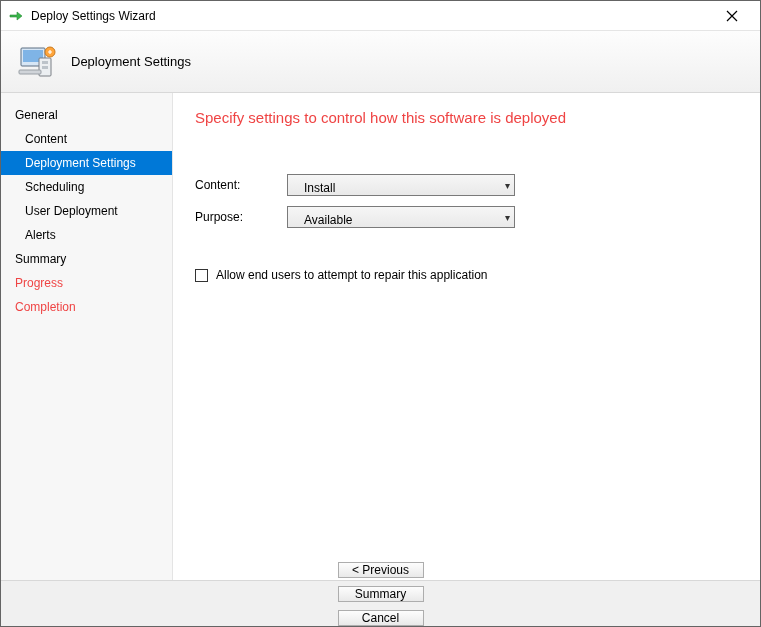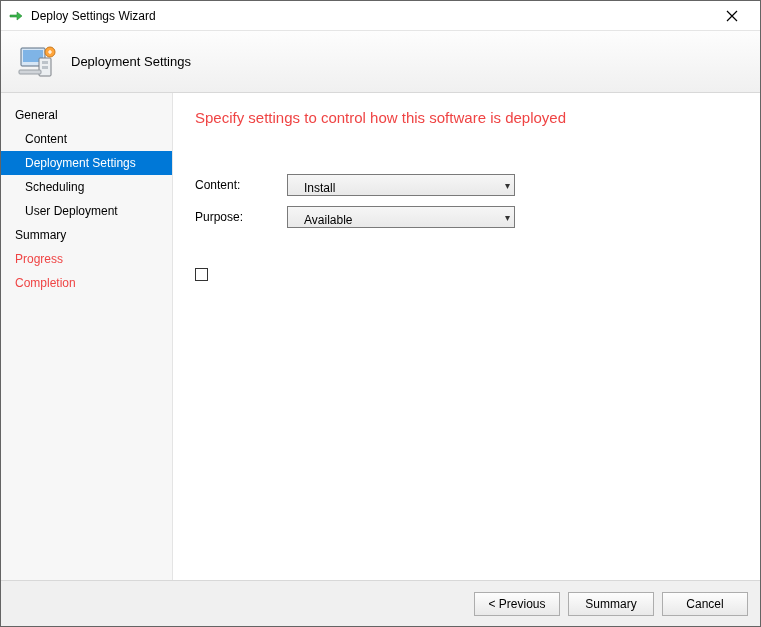--- a/index.html
+++ b/index.html
@@ -130,20 +130,21 @@
   
   .footer {
     height: 46px;
     border-top:1px solid #d8d8d8;
     background:#f0f0f0;
     display:flex;
     align-items:center;
     justify-content:flex-end;
     gap:8px;
     padding: 0 12px;
+    flex-direction: column;
   }
   .btn {
     min-width: 86px;
     height: 24px;
     border:1px solid #adadad;
     background: linear-gradient(#fdfdfd,#e9e9e9);
     font-size:12px;
     display:flex;
     align-items:center;
     justify-content:center;
@@ -189,20 +190,21 @@
 </div>
 
 <div class="middle">
 
   <div class="sidebar">
     <div class="nav-item"><span>General</span></div>
     <div class="nav-item sub"><span>Content</span></div>
     <div class="nav-item sub selected"><span>Deployment Settings</span></div>
     <div class="nav-item sub"><span>Scheduling</span></div>
     <div class="nav-item sub"><span>User Deployment</span></div>
+    <div class="nav-item sub"><span>Alerts</span></div>
     <div class="nav-item"><span>Summary</span></div>
     <div class="nav-item muted"><span>Progress</span></div>
     <div class="nav-item muted"><span>Completion</span></div>
   </div>
 
   <div class="content">
     <div class="heading">Specify settings to control how this software is deployed</div>
 
     <div class="form-row">
       <span class="form-label">Content:</span>
@@ -216,20 +218,21 @@
       <span class="form-label">Purpose:</span>
       <div class="select">
         <span>Available</span>
         <span class="caret">▾</span>
       </div>
     </div>
 
     <div class="checks">
       <div class="check-row">
         <span class="box"></span>
+        <span>Allow end users to attempt to repair this application</span>
       </div>
     </div>
   </div>
 </div>
 
 <div class="footer">
   <div class="btn">
       <span>&lt; Previous</span>
     </div>
   <div class="btn">

